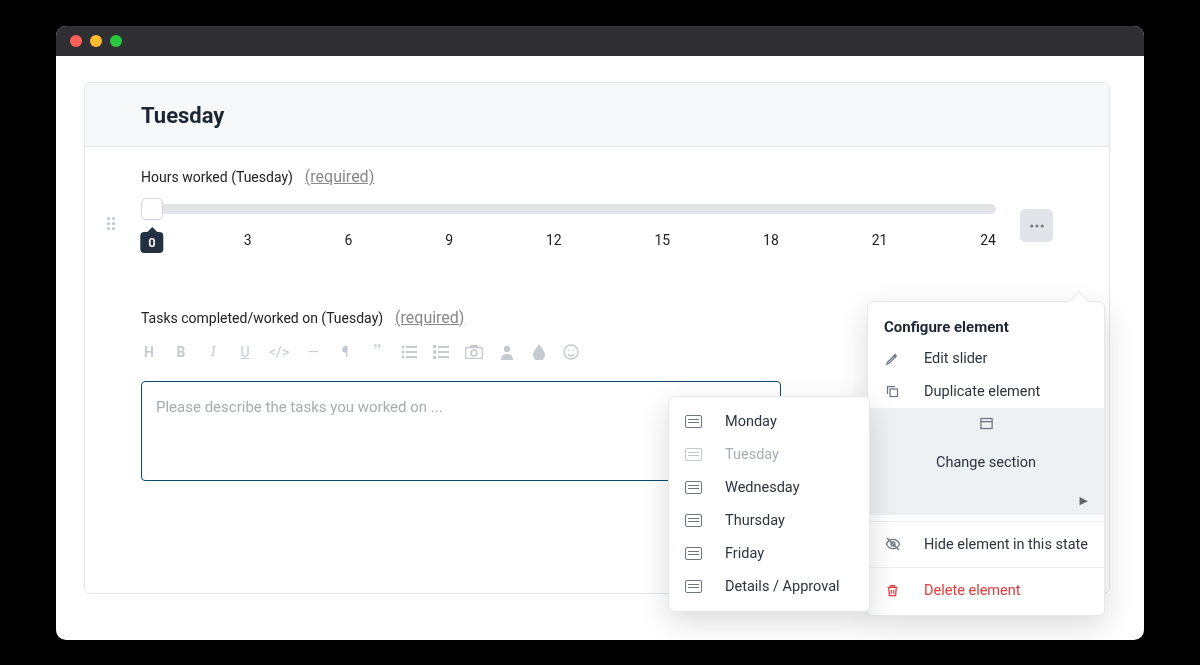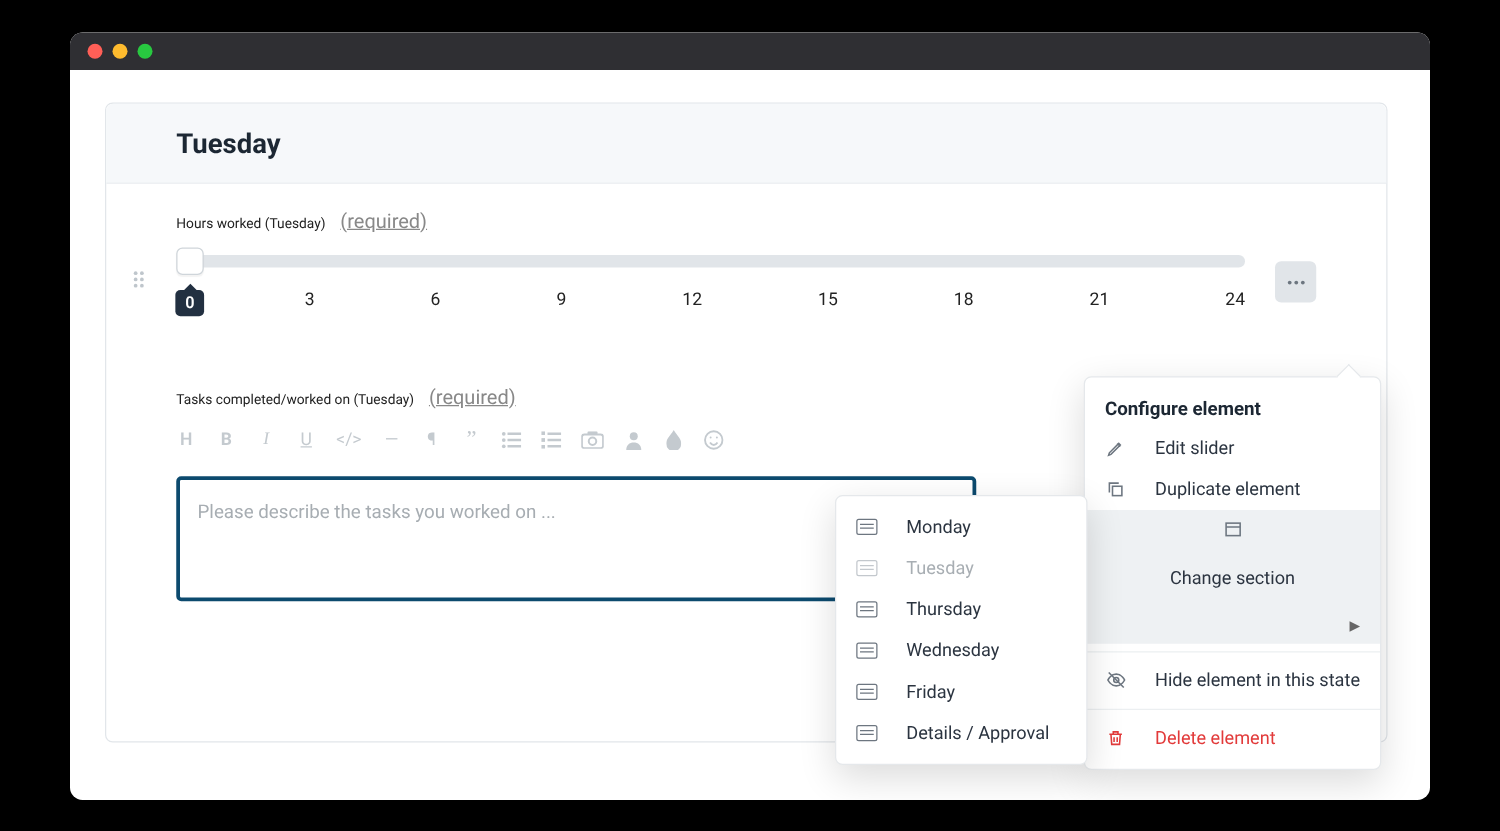--- a/index.html
+++ b/index.html
@@ -51,21 +51,21 @@
     padding: 20px 56px 18px 56px;
     font-size: 22px;
     font-weight: 700;
     color: #1c2733;
     border-radius: 6px 6px 0 0;
   }
 
   .card-body { padding: 20px 56px 30px 56px; position: relative; }
 
   .field { margin-bottom: 40px; position: relative; }
-  .field-label { font-size: 11px; color: #222; }
+  .field-label { font-size: 14px; color: #222; }
   .required { color: #888; text-decoration: underline; }
 
   
   .slider-row {
     display: flex;
     align-items: center;
     gap: 12px;
     margin-top: 18px;
     position: relative;
   }
@@ -143,21 +143,21 @@
     gap: 16px;
     color: #c4cacf;
     font-size: 14px;
     margin-top: 16px;
     align-items: center;
   }
   .rte-toolbar .tbtn { display:inline-flex; align-items:center; justify-content:center; min-width:16px; height:18px; }
 
   .textarea {
     margin-top: 20px;
-    border: 3px solid #0c4a6e;
+    border: 1px solid #0c4a6e;
     border-radius: 4px;
     height: 100px;
     padding: 16px 14px;
     color: #a7adb2;
     font-size: 15px;
     width: 640px;
   }
 
   .add-btn-row { display:flex; justify-content:flex-end; margin-top: 24px; }
   .add-btn {
@@ -435,27 +435,27 @@
       <div class="menu-item muted">
         <span class="icn">
             <span class="sect-icon"></span>
           </span>
         <span>Tuesday</span>
       </div>
       <div class="menu-item">
         <span class="icn">
             <span class="sect-icon"></span>
           </span>
+        <span>Wednesday</span>
+      </div>
+      <div class="menu-item">
+        <span class="icn">
+            <span class="sect-icon"></span>
+          </span>
         <span>Thursday</span>
-      </div>
-      <div class="menu-item">
-        <span class="icn">
-            <span class="sect-icon"></span>
-          </span>
-        <span>Wednesday</span>
       </div>
       <div class="menu-item">
         <span class="icn">
             <span class="sect-icon"></span>
           </span>
         <span>Friday</span>
       </div>
       <div class="menu-item">
         <span class="icn">
             <span class="sect-icon"></span>

